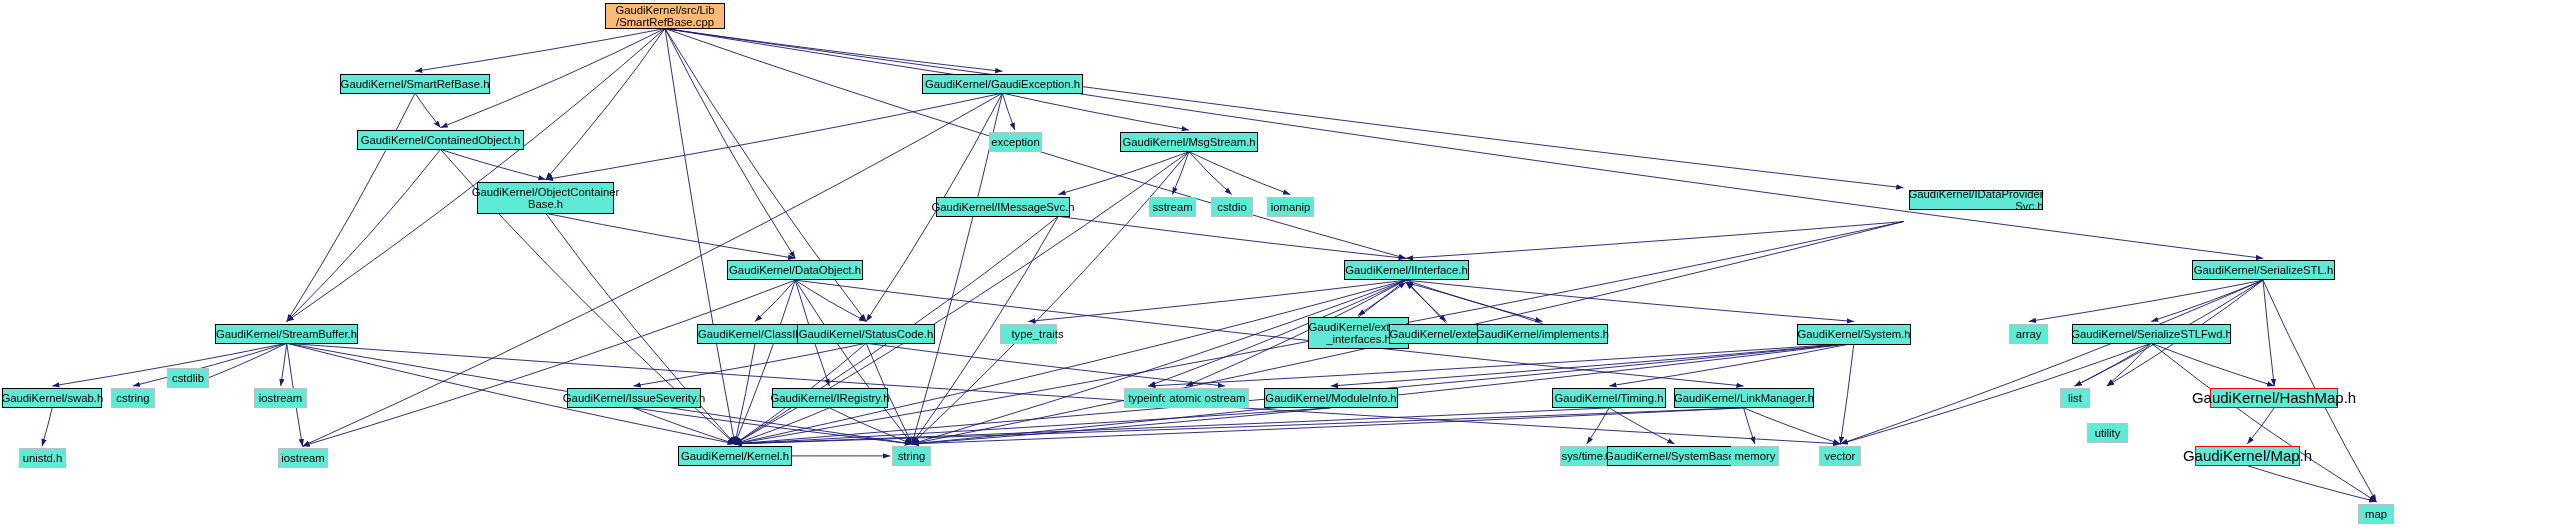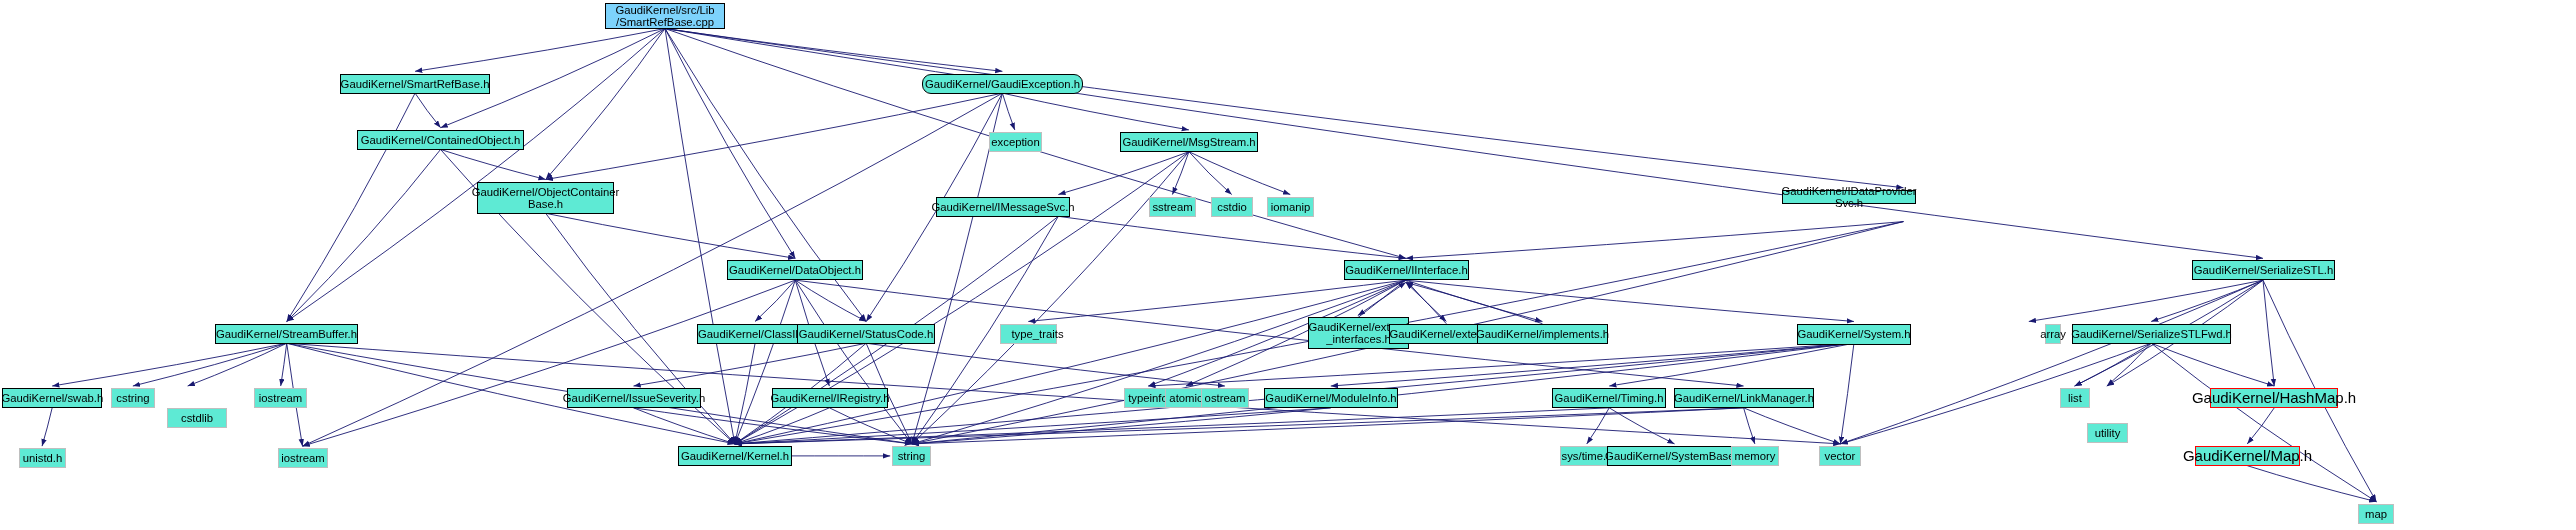--- a/index.html
+++ b/index.html
@@ -5,21 +5,21 @@
   html,body{margin:0;padding:0;background:#ffffff;}
   #graph{position:relative;width:2576px;height:531px;background:#ffffff;
          font-family:"Liberation Sans","DejaVu Sans",sans-serif;overflow:hidden;}
   #edges{position:absolute;left:0;top:0;width:2576px;height:531px;}
   .node{position:absolute;box-sizing:border-box;display:flex;align-items:center;
         justify-content:center;text-align:center;line-height:1.08;
         background:#5eead4;white-space:pre-line;}
   .node.header{border:0.8px solid #000000;color:#000000;font-size:11.3px;}
   .node.system{border:0.8px solid #bfbfbf;color:#000000;font-size:11.3px;}
   .node.highlight{border:0.8px solid #ff0000;color:#000000;font-size:15px;}
-  .node.root{border:0.8px solid #000000;background:#7dd3fc;color:#000000;font-size:11.3px;}
+  .node.root{border:0.8px solid #000000;background:#fdba74;color:#000000;font-size:11.3px;}
 </style>
 </head>
 <body>
 
 <div id="graph">
   <svg id="edges" viewBox="0 0 3432 707" preserveAspectRatio="none">
     <defs>
       <marker id="arrow" markerWidth="9" markerHeight="9" refX="8" refY="3" orient="auto" markerUnits="strokeWidth">
         <path d="M0,0 L8,3 L0,6 z" fill="#191970"></path>
       </marker>
@@ -127,49 +127,49 @@
         <path d="M1105,543 Q1049.56,567 979,591" fill="none" stroke="#191970" stroke-width="1.2" marker-end="url(#arrow)"></path>
         <path d="M1105,543 Q1153.4,567 1215,591" fill="none" stroke="#191970" stroke-width="1.2" marker-end="url(#arrow)"></path>
         <path d="M1059.5,373 Q1079.52,443.5 1105,514" fill="none" stroke="#191970" stroke-width="1.2" marker-end="url(#arrow)"></path>
         <path d="M1055,607 Q1112.64,607 1186,607" fill="none" stroke="#191970" stroke-width="1.2" marker-end="url(#arrow)"></path>
       </g>
   </svg>
   <div id="nodes">
       <div class="node root" style="left: 605px; top: 3px; width: 120px; height: 25.5px;">GaudiKernel/src/Lib
 /SmartRefBase.cpp</div>
       <div class="node header" style="left: 340px; top: 74px; width: 150px; height: 19.5px;">GaudiKernel/SmartRefBase.h</div>
-      <div class="node header" style="left: 922px; top: 74px; width: 161px; height: 19.5px; border-radius: 9px;">GaudiKernel/GaudiException.h</div>
+      <div class="node header" style="left: 922px; top: 74px; width: 161px; height: 19.5px;">GaudiKernel/GaudiException.h</div>
       <div class="node header" style="left: 357px; top: 130px; width: 167px; height: 19.5px;">GaudiKernel/ContainedObject.h</div>
       <div class="node system" style="left: 989px; top: 132px; width: 53px; height: 19.5px;">exception</div>
       <div class="node header" style="left: 1120px; top: 132px; width: 138px; height: 19.5px;">GaudiKernel/MsgStream.h</div>
       <div class="node header" style="left: 477px; top: 182px; width: 137px; height: 31.5px;">GaudiKernel/ObjectContainer
 Base.h</div>
       <div class="node header" style="left: 936px; top: 197px; width: 134px; height: 19.5px;">GaudiKernel/IMessageSvc.h</div>
       <div class="node system" style="left: 1149px; top: 197px; width: 47px; height: 19.5px;">sstream</div>
       <div class="node system" style="left: 1211px; top: 197px; width: 42px; height: 19.5px;">cstdio</div>
       <div class="node system" style="left: 1267px; top: 197px; width: 47px; height: 19.5px;">iomanip</div>
-      <div class="node header" style="left: 1782px; top: 190px; width: 134px; height: 14px;">GaudiKernel/IDataProvider
+      <div class="node header" style="left: 1909px; top: 190px; width: 134px; height: 20px; text-align: right;">GaudiKernel/IDataProvider
 Svc.h</div>
       <div class="node header" style="left: 727px; top: 260px; width: 136px; height: 19.5px;">GaudiKernel/DataObject.h</div>
       <div class="node header" style="left: 1344px; top: 260px; width: 125px; height: 19.5px;">GaudiKernel/IInterface.h</div>
       <div class="node header" style="left: 2192px; top: 260px; width: 143px; height: 19.5px;">GaudiKernel/SerializeSTL.h</div>
       <div class="node header" style="left: 215px; top: 324px; width: 143px; height: 19.5px;">GaudiKernel/StreamBuffer.h</div>
       <div class="node header" style="left: 697px; top: 324px; width: 117px; height: 19.5px;">GaudiKernel/ClassID.h</div>
       <div class="node header" style="left: 797px; top: 324px; width: 138px; height: 19.5px;">GaudiKernel/StatusCode.h</div>
       <div class="node system" style="left: 1000px; top: 324px; width: 57px; height: 19.5px; padding-left: 18px;">type_traits</div>
       <div class="node header" style="left: 1308px; top: 317px; width: 101px; height: 31.5px;">GaudiKernel/extend
 _interfaces.h</div>
       <div class="node header" style="left: 1389px; top: 324px; width: 116px; height: 19.5px;">GaudiKernel/extends.h</div>
       <div class="node header" style="left: 1477px; top: 324px; width: 131px; height: 19.5px;">GaudiKernel/implements.h</div>
       <div class="node header" style="left: 1797px; top: 324px; width: 114px; height: 21px;">GaudiKernel/System.h</div>
-      <div class="node system" style="left: 2009px; top: 324px; width: 16px; height: 19.5px; margin-left: 36px;">array</div>
+      <div class="node system" style="left: 2009px; top: 324px; width: 39px; height: 19.5px;">array</div>
       <div class="node header" style="left: 2072px; top: 324px; width: 159px; height: 19.5px;">GaudiKernel/SerializeSTLFwd.h</div>
       <div class="node header" style="left: 2.3px; top: 388px; width: 100px; height: 19.5px;">GaudiKernel/swab.h</div>
       <div class="node system" style="left: 111px; top: 388px; width: 44px; height: 19.5px;">cstring</div>
-      <div class="node system" style="left: 167px; top: 408px; width: 60px; height: 19.5px;">cstdlib</div>
+      <div class="node system" style="left: 167px; top: 368px; width: 42px; height: 19.5px;">cstdlib</div>
       <div class="node system" style="left: 254px; top: 388px; width: 53px; height: 19.5px;">iostream</div>
       <div class="node header" style="left: 567px; top: 388px; width: 134px; height: 19.5px;">GaudiKernel/IssueSeverity.h</div>
       <div class="node header" style="left: 772px; top: 388px; width: 116px; height: 19.5px;">GaudiKernel/IRegistry.h</div>
       <div class="node system" style="left: 1124px; top: 388px; width: 48px; height: 19.5px;">typeinfo</div>
       <div class="node system" style="left: 1165px; top: 388px; width: 42px; height: 19.5px;">atomic</div>
       <div class="node system" style="left: 1201px; top: 388px; width: 48px; height: 19.5px;">ostream</div>
       <div class="node header" style="left: 1264px; top: 388px; width: 134px; height: 19.5px;">GaudiKernel/ModuleInfo.h</div>
       <div class="node header" style="left: 1552px; top: 388px; width: 114px; height: 19.5px;">GaudiKernel/Timing.h</div>
       <div class="node header" style="left: 1674px; top: 388px; width: 140px; height: 19.5px;">GaudiKernel/LinkManager.h</div>
       <div class="node system" style="left: 2060px; top: 388px; width: 30px; height: 19.5px;">list</div>

